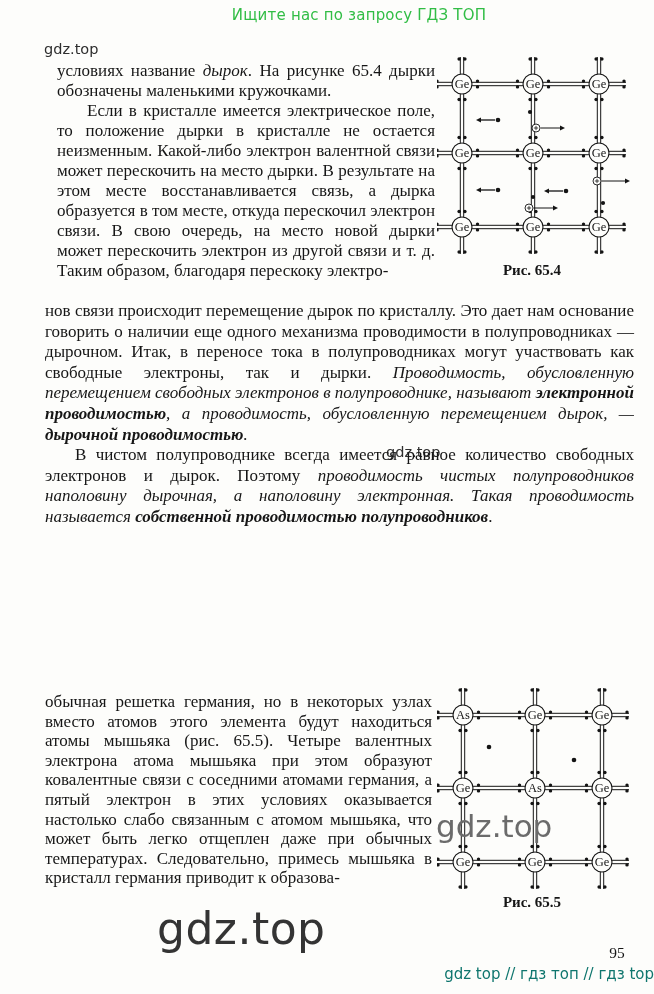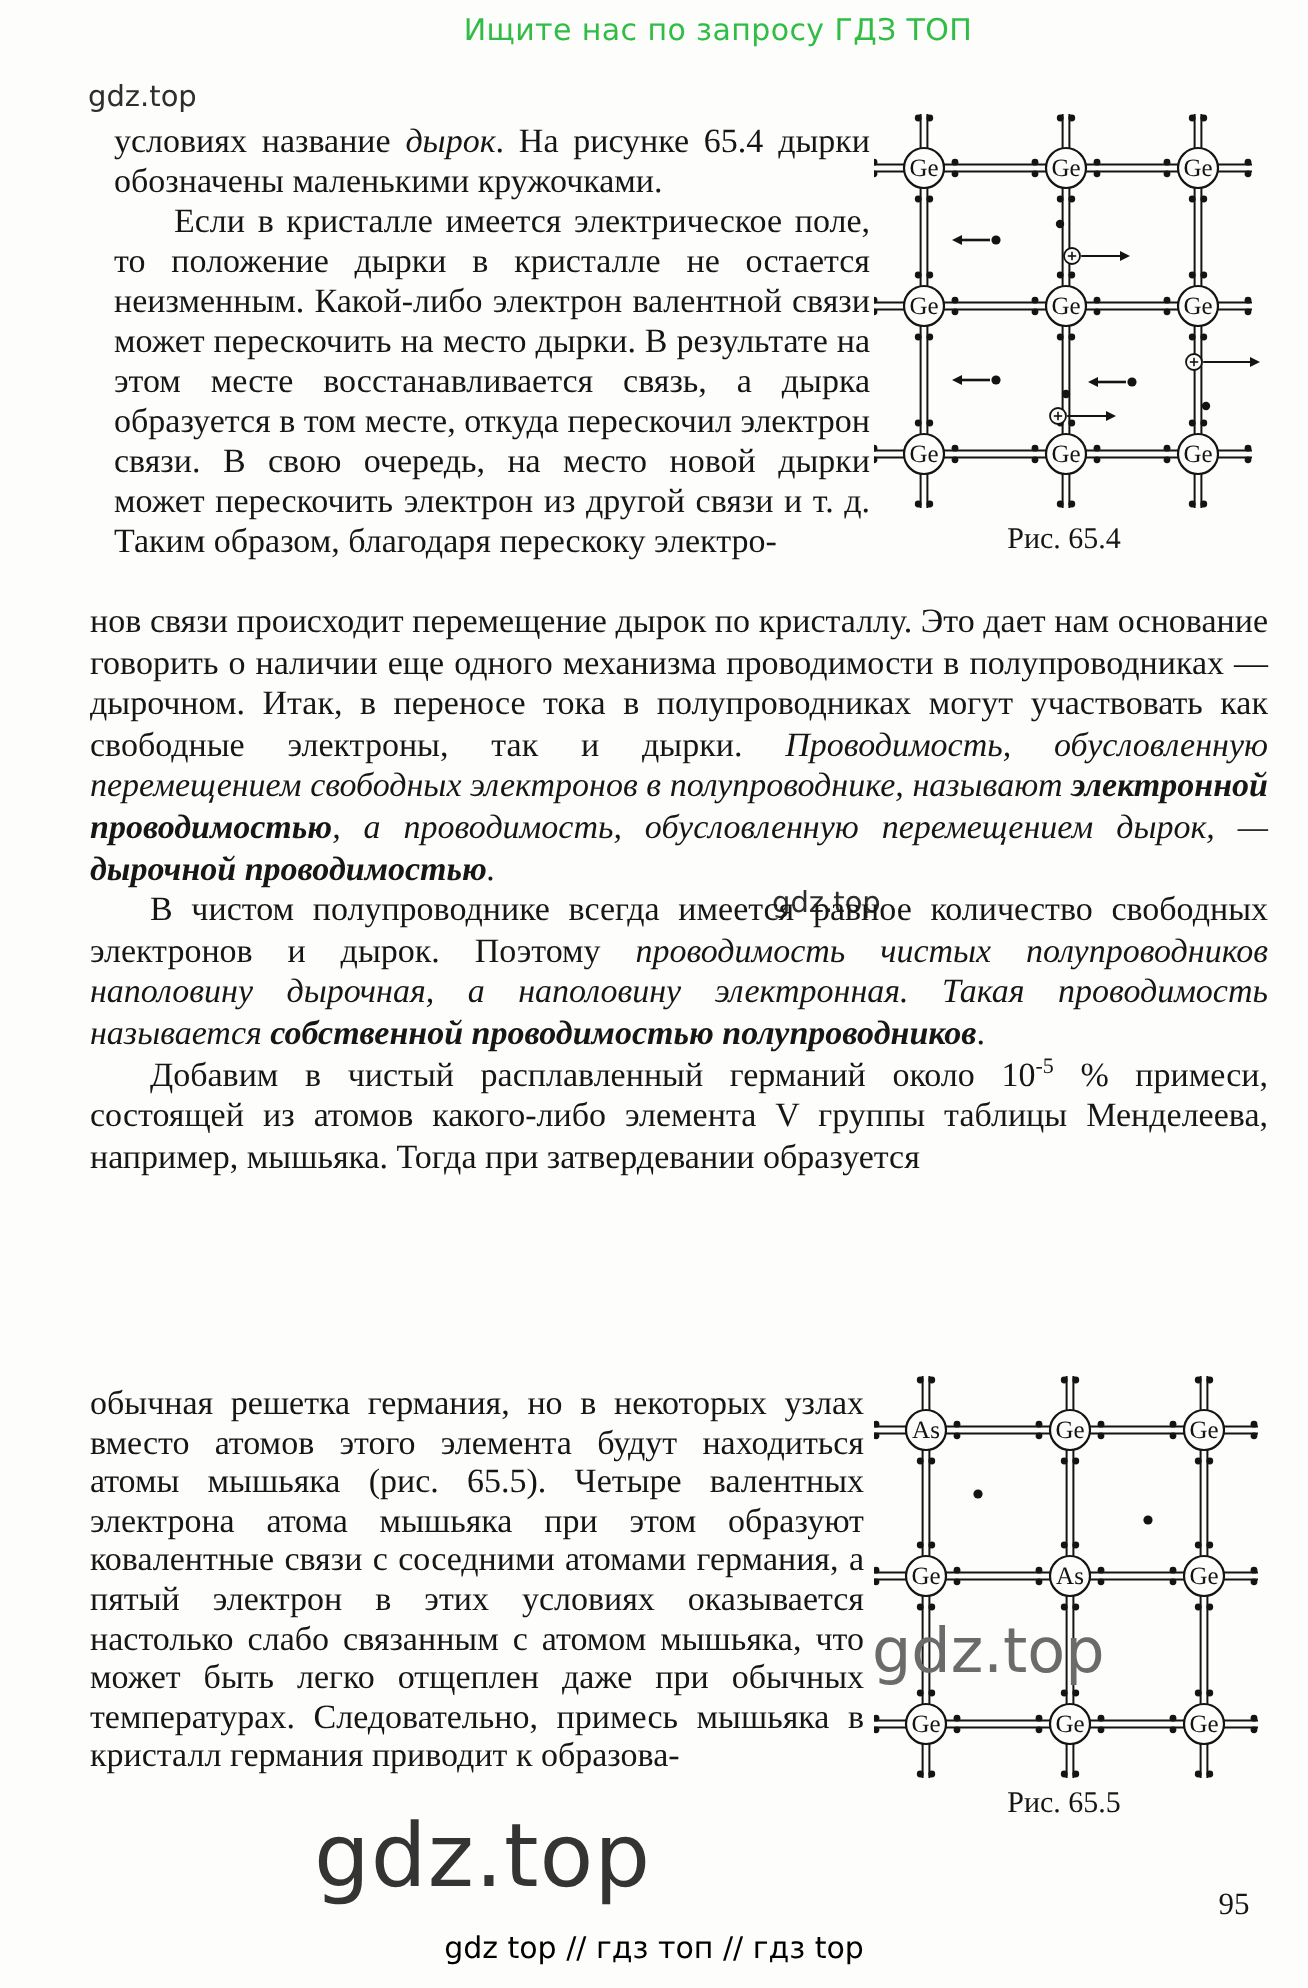--- a/index.html
+++ b/index.html
@@ -32,32 +32,32 @@
   .block-top-narrow{left:57px;top:61px;width:378px;font-size:17px;line-height:20px;}
   .block-wide{left:45px;top:301px;width:589px;font-size:17px;line-height:20.6px;}
   .block-bottom-narrow{left:45px;top:692px;width:387px;font-size:17px;line-height:19.6px;}
   .it{font-style:italic;margin-top:36px;}
   .boit{font-style:italic;font-weight:bold;}
   .sup{vertical-align:super;font-size:11px;line-height:0;}
   .figure{position:absolute;width:217px;}
   .figure svg{display:block;}
   .caption{
     width:190px;text-align:center;
-    font-weight:normal;font-size:15px;margin-top:2px;
+    font-weight:bold;font-size:15px;margin-top:2px;
     font-family:"Liberation Serif","DejaVu Serif",serif;
   }
   .page-number{
     position:absolute;left:600px;top:944px;width:34px;
     text-align:center;font-size:15.5px;
   }
   .promo-footer{
     position:absolute;left:0;top:965px;width:100%;
-    text-align:center;
+    text-align:right;
     font-family:"DejaVu Sans","Liberation Sans",sans-serif;
-    font-size:15px;color:#000000;
+    font-size:15px;color:#0f766e;
   }
 </style>
 </head>
 <body>
 
 <div class="page">
 
   <div class="promo-header">Ищите нас по запросу ГДЗ ТОП</div>
 
   <div class="wm wm-top-left">gdz.top</div>
@@ -236,21 +236,20 @@
         <circle cx="166" cy="147" r="2.1" fill="#141414"></circle>
       </svg>
     <div class="caption">Рис. 65.4</div>
   </div>
 
   <div class="wm wm-middle">gdz.top</div>
 
   <div class="textblock block-wide">
       <p><span>нов связи происходит перемещение дырок по кристаллу. Это дает нам основание говорить о наличии еще одного механизма проводимости в полупроводниках — дырочном. Итак, в переносе тока в полупроводниках могут участвовать как свободные электроны, так и дырки. </span><span class="it">Проводимость, обусловленную перемещением свободных электронов в полупроводнике, называют </span><span class="boit">электронной проводимостью</span><span class="it">, а проводимость, обусловленную перемещением дырок, — </span><span class="boit">дырочной проводимостью</span><span class="it">.</span></p>
       <p class="ind"><span>В чистом полупроводнике всегда имеется равное количество свободных электронов и дырок. Поэтому </span><span class="it">проводимость чистых полупроводников наполовину дырочная, а наполовину электронная. Такая проводимость называется </span><span class="boit">собственной проводимостью полупроводников</span><span>.</span></p>
-      <p class="ind"><span>Добавим в чистый расплавленный германий около 10</span><span class="sup">-5</span><span> % примеси, состоящей из атомов какого-либо элемента V группы таблицы Менделеева, например, мышьяка. Тогда при затвердевании образуется</span></p>
     </div>
 
   <div class="textblock block-bottom-narrow">
       <p><span>обычная решетка германия, но в некоторых узлах вместо атомов этого элемента будут находиться атомы мышьяка (рис. 65.5). Четыре валентных электрона атома мышьяка при этом образуют ковалентные связи с соседними атомами германия, а пятый электрон в этих условиях оказывается настолько слабо связанным с атомом мышьяка, что может быть легко отщеплен даже при обычных температурах. Следовательно, примесь мышьяка в кристалл германия приводит к образова-</span></p>
     </div>
 
   <div class="figure" style="left:437px;top:688px;">
     <svg width="217" height="204" viewBox="0 0 217 204">
         <line x1="36" y1="25.3" x2="88" y2="25.3" stroke="#141414" stroke-width="1"></line>
         <line x1="36" y1="28.7" x2="88" y2="28.7" stroke="#141414" stroke-width="1"></line>

